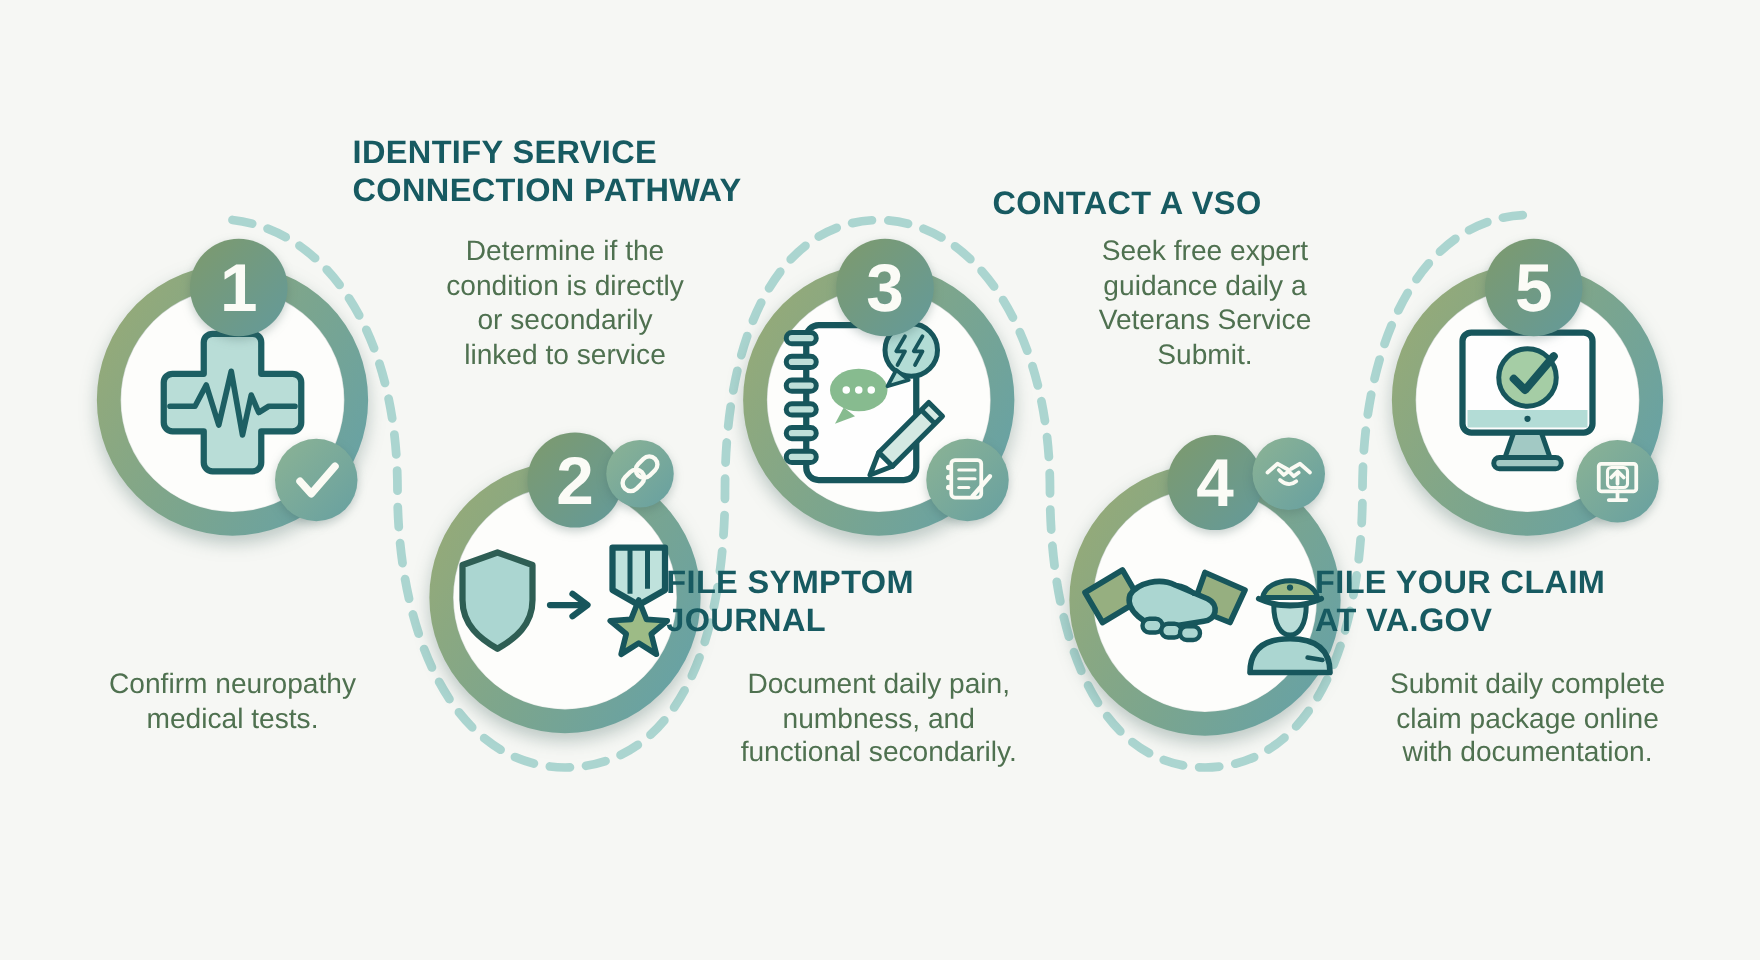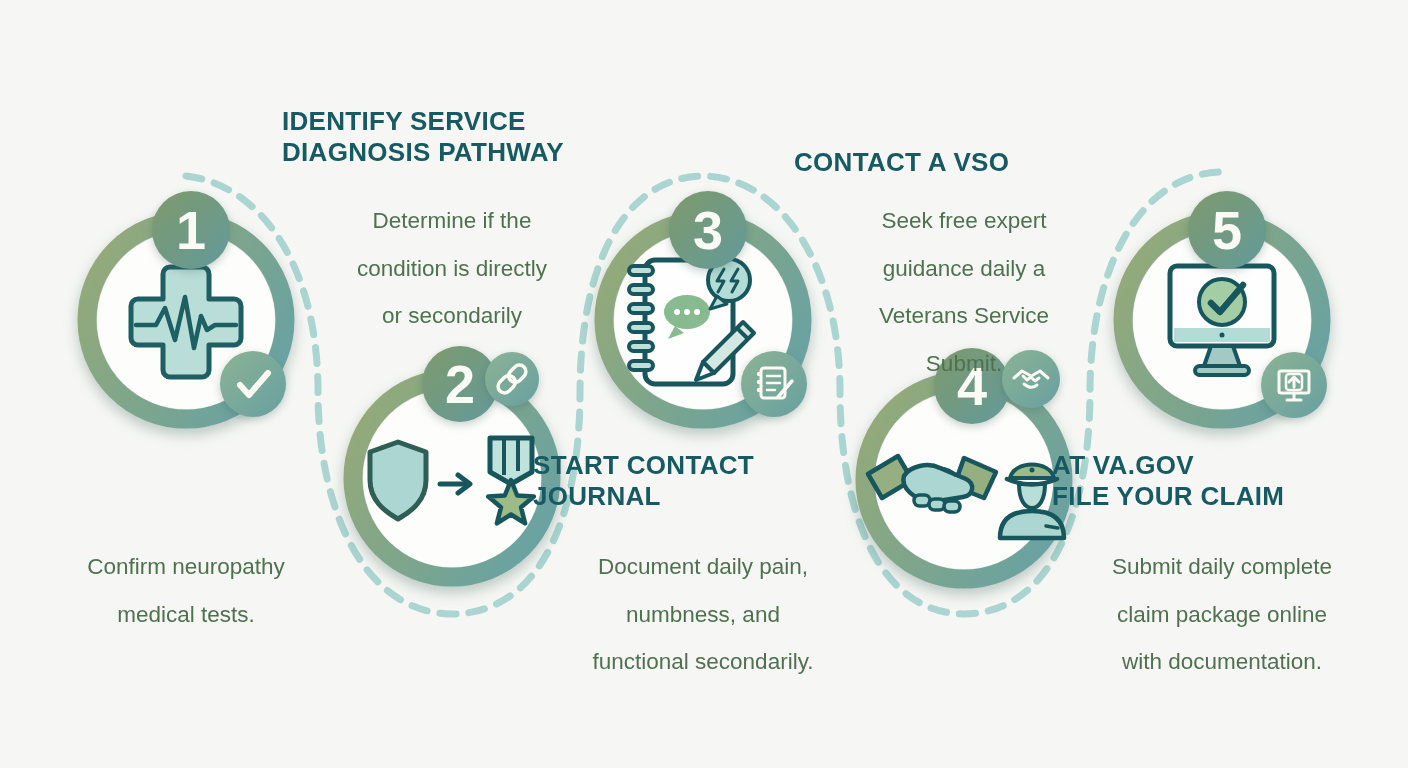--- a/index.html
+++ b/index.html
@@ -16,21 +16,21 @@
   .title{
     position:absolute;width:340px;text-align:left;
     font-weight:bold;font-size:26px;line-height:31px;
     color:#175a61;letter-spacing:.3px;
   }
   .title span{display:block;}
   .desc{
     position:absolute;width:300px;text-align:center;
     font-size:22.5px;line-height:27.5px;color:#4f7150;
   }
-  .desc span{display:block;margin-top:20px;}
+  .desc span{display:block;}
   .num{
     font-family:"Liberation Sans",sans-serif;font-weight:bold;
     font-size:54px;fill:#fbfbf6;
   }
 </style>
 </head>
 <body>
 
 <div class="canvas">
 
@@ -118,26 +118,27 @@
     <g class="badge-sh" transform="translate(210,53)">
       <circle r="27" fill="url(#s2)"></circle>
       <g transform="rotate(-45)" stroke="#fbfbf4" stroke-width="3.5" fill="none">
         <rect x="-17" y="-6.5" width="19" height="13" rx="6.5"></rect>
         <rect x="-2" y="-6.5" width="19" height="13" rx="6.5"></rect>
       </g>
     </g>
   </svg>
   <div class="title" style="left:282px;top:106px">
     <span>IDENTIFY SERVICE</span>
-    <span>DIAGNOSIS PATHWAY</span>
+    <span>CONNECTION PATHWAY</span>
   </div>
   <div class="desc" style="left:302px;top:187px">
     <span>Determine if the</span>
     <span>condition is directly</span>
     <span>or secondarily</span>
+    <span>linked to service</span>
   </div>
 
   <svg class="step-svg" style="left:553px;top:168px" width="300" height="300" viewBox="0 0 300 300">
     <defs>
       <linearGradient id="r3" x1="0%" y1="20%" x2="100%" y2="80%">
         <stop offset="0%" stop-color="#94aa79"></stop>
           <stop offset="55%" stop-color="#7ba58e"></stop>
           <stop offset="100%" stop-color="#68a2a4"></stop>
       </linearGradient>
       <linearGradient id="n3" x1="0%" y1="0%" x2="100%" y2="100%">
@@ -184,21 +185,21 @@
         <line x1="-7" y1="-1" x2="6" y2="-1" stroke-width="2.5"></line>
         <line x1="-7" y1="6" x2="1" y2="6" stroke-width="2.5"></line>
         <line x1="4" y1="13" x2="18" y2="-3" stroke-width="3.5"></line>
       </g>
       <circle cx="-15" cy="-10" r="2.2" fill="#fbfbf4"></circle>
       <circle cx="-15" cy="-2" r="2.2" fill="#fbfbf4"></circle>
       <circle cx="-15" cy="6" r="2.2" fill="#fbfbf4"></circle>
     </g>
   </svg>
   <div class="title" style="left:533px;top:450px">
-    <span>START CONTACT</span>
+    <span>FILE SYMPTOM</span>
     <span>JOURNAL</span>
   </div>
   <div class="desc" style="left:553px;top:533px">
     <span>Document daily pain,</span>
     <span>numbness, and</span>
     <span>functional secondarily.</span>
   </div>
 
   <svg class="step-svg" style="left:814px;top:328px" width="300" height="300" viewBox="0 0 300 300">
     <defs>
@@ -296,22 +297,22 @@
         <rect x="-15" y="-14" width="30" height="22" rx="2" stroke-width="3"></rect>
         <rect x="-8" y="-11" width="16" height="16" rx="3" stroke-width="2.5"></rect>
         <line x1="0" y1="2" x2="0" y2="-7" stroke-width="3"></line>
         <path d="M -5,-3 L 0,-8 L 5,-3" stroke-width="3"></path>
         <line x1="0" y1="8" x2="0" y2="14" stroke-width="3"></line>
         <line x1="-7" y1="15" x2="7" y2="15" stroke-width="3"></line>
       </g>
     </g>
   </svg>
   <div class="title" style="left:1052px;top:450px">
+    <span>FILE YOUR CLAIM</span>
     <span>AT VA.GOV</span>
-    <span>FILE YOUR CLAIM</span>
   </div>
   <div class="desc" style="left:1072px;top:533px">
     <span>Submit daily complete</span>
     <span>claim package online</span>
     <span>with documentation.</span>
   </div>
 
 </div>
 
 </body></html>

